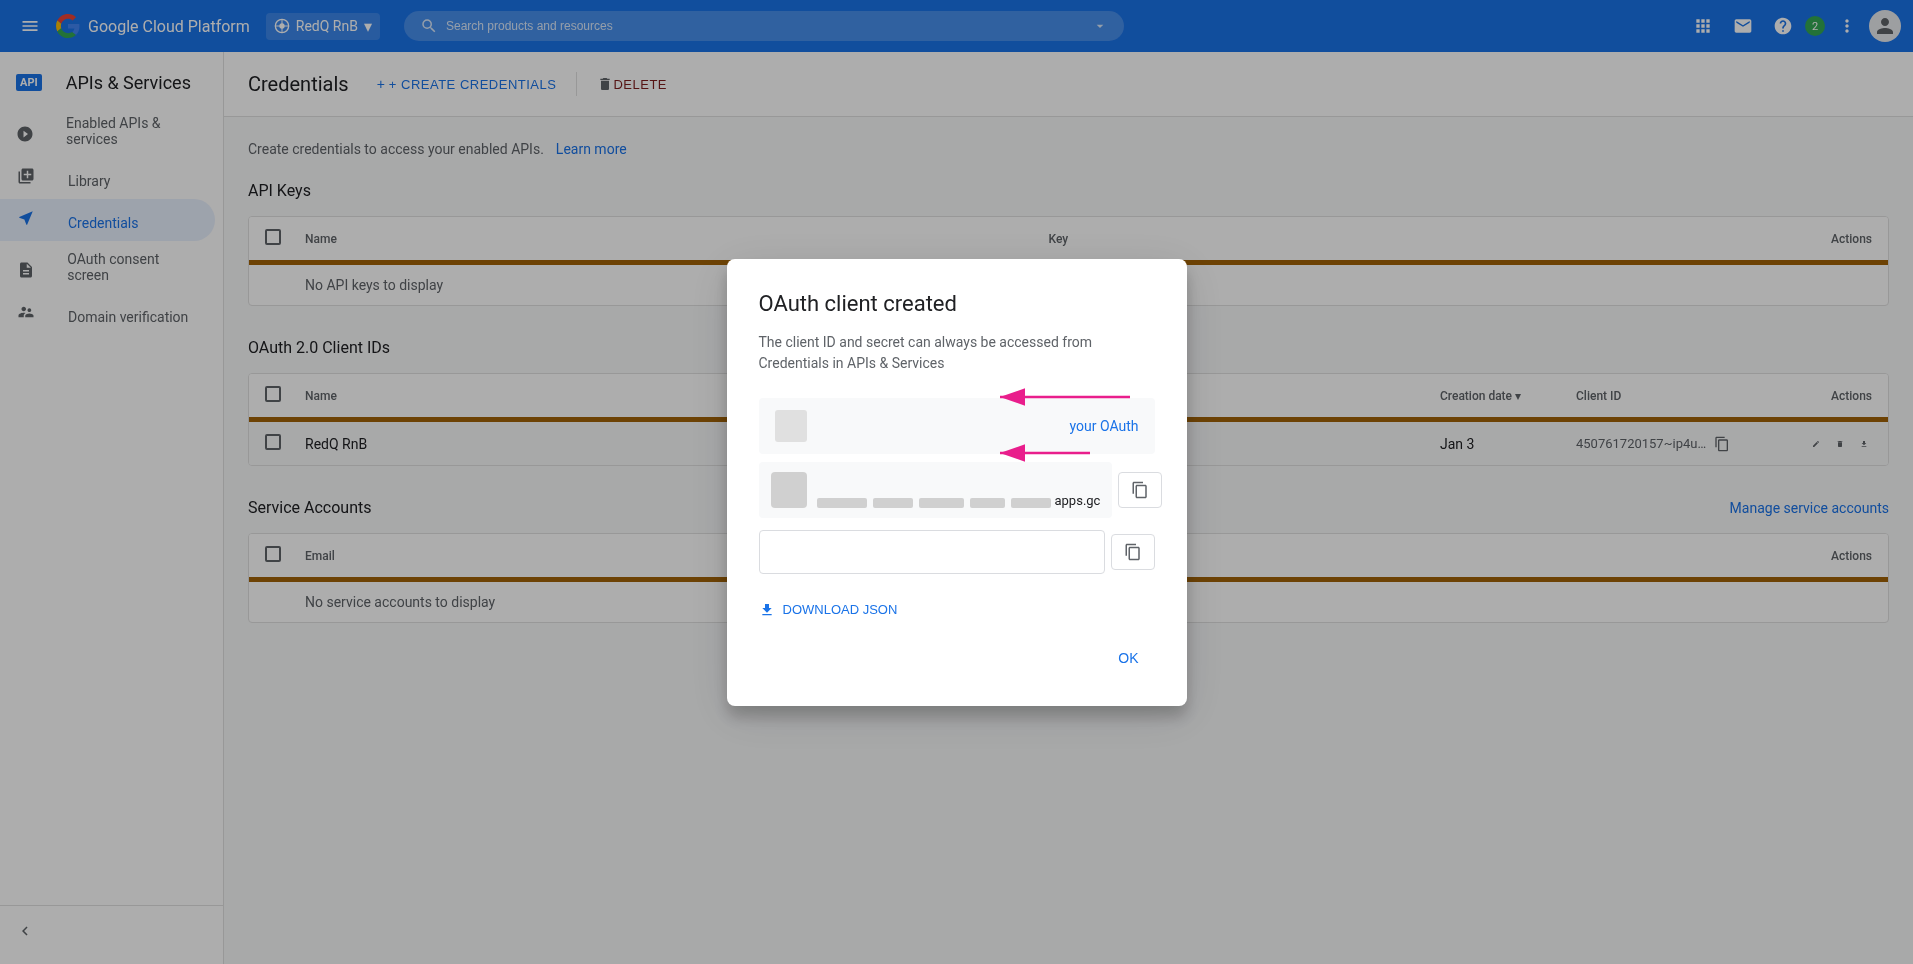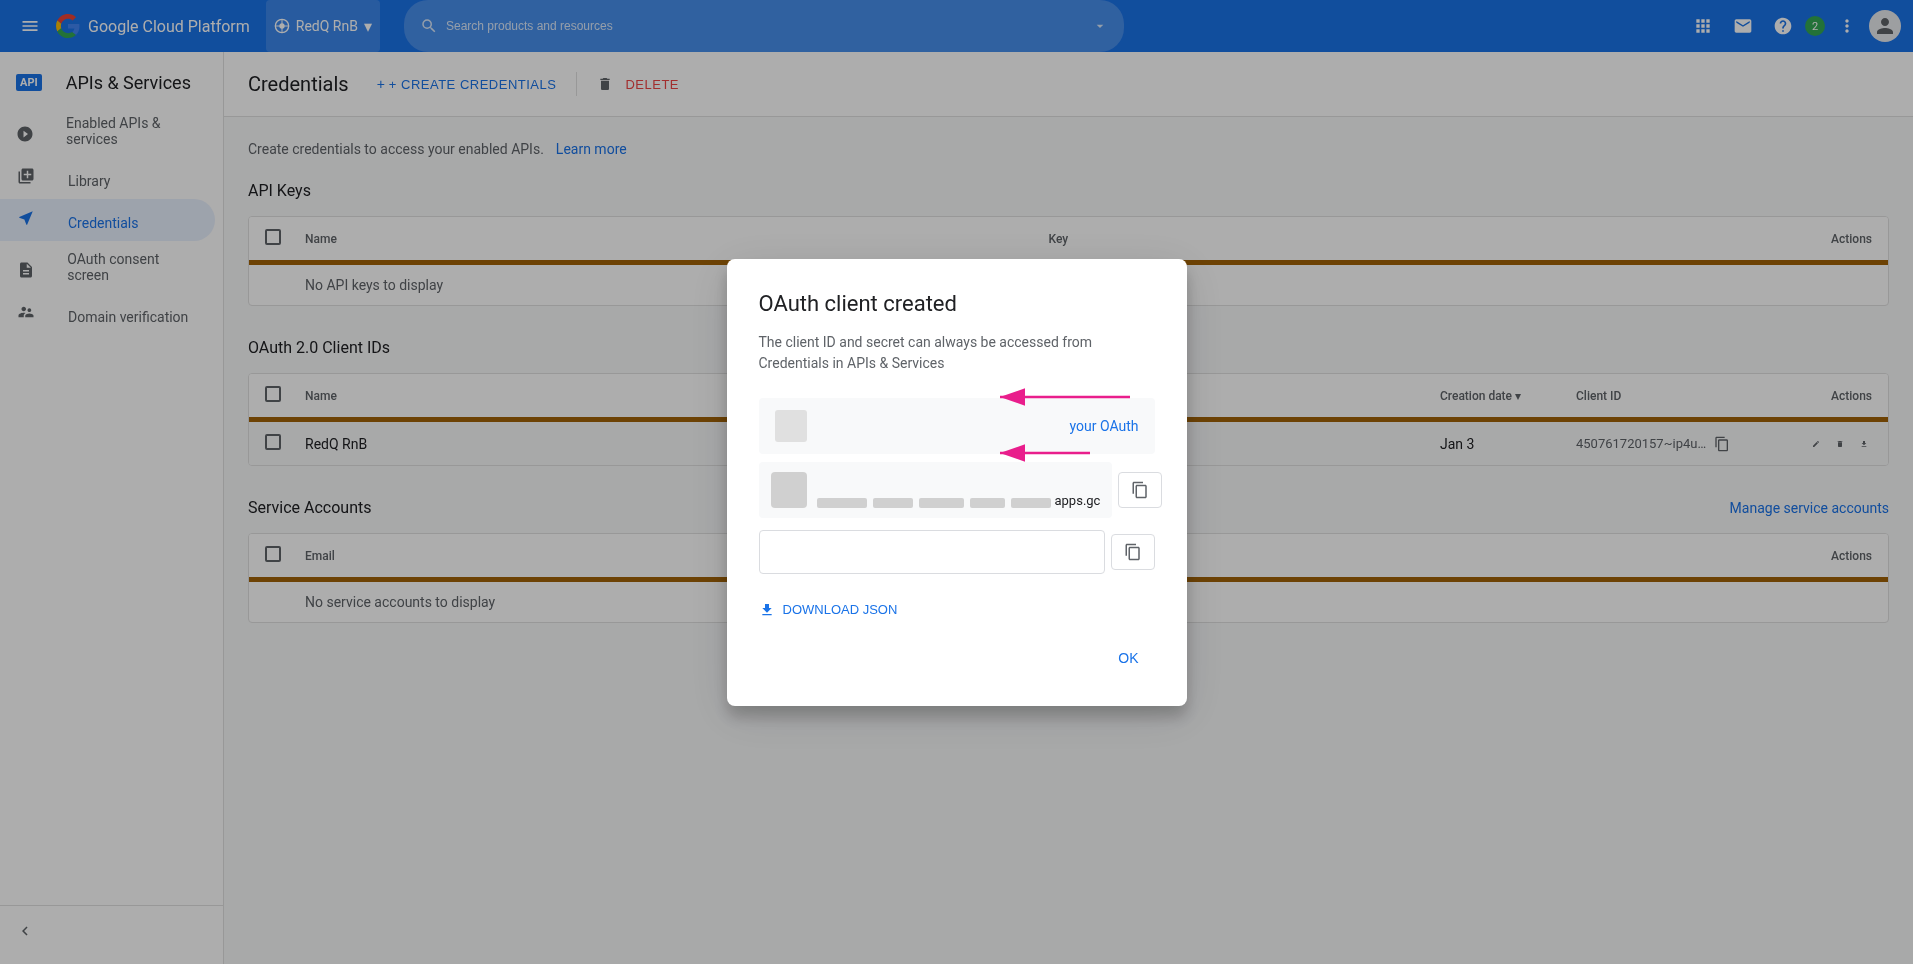--- a/index.html
+++ b/index.html
@@ -1,20 +1,20 @@
 <!DOCTYPE html>
 <html><head>
   <meta charset="utf-8">
   <style>
     * { box-sizing: border-box; margin: 0; padding: 0; }
     body { font-family: 'Google Sans', Roboto, Arial, sans-serif; font-size: 14px; background: #f1f3f4; color: #202124; }
 
     
     .top-nav {
-      display: flex; background: #1a73e8; height: 52px;
+      display: flex; align-items: center; background: #1a73e8; height: 52px;
       padding: 0 12px; gap: 8px; position: fixed; top: 0; left: 0; right: 0; z-index: 100;
     }
     .hamburger { color: white; font-size: 20px; cursor: pointer; padding: 8px; }
     .gcp-logo { display: flex; align-items: center; gap: 8px; }
     .gcp-logo-text { color: white; font-size: 16px; font-weight: 400; white-space: nowrap; }
     .project-selector {
       display: flex; align-items: center; gap: 6px; color: white; cursor: pointer;
       padding: 4px 8px; border-radius: 4px; background: rgba(255,255,255,0.15);
       margin-left: 8px;
     }
@@ -86,22 +86,22 @@
       background: white; border-bottom: 1px solid #e0e0e0;
     }
     .page-title { font-size: 20px; font-weight: 400; color: #202124; }
     .btn-create {
       display: flex; align-items: center; gap: 4px;
       color: #1a73e8; background: none; border: none; cursor: pointer;
       font-size: 14px; font-weight: 500; padding: 8px 12px;
       border-radius: 4px;
     }
     .btn-delete {
-      display: flex; align-items: center; gap: 12px;
-      color: #ef4444; background: none; border: none; cursor: pointer;
+      display: flex; align-items: center; gap: 0;
+      color: #7f1d1d; background: none; border: none; cursor: pointer;
       font-size: 14px; padding: 8px 12px; border-radius: 4px;
     }
     .divider-v { width: 1px; height: 24px; background: #e0e0e0; }
 
     .content-area { padding: 24px; }
     .info-bar {
       display: flex; align-items: center; gap: 12px; margin-bottom: 24px;
       font-size: 14px; color: #5f6368;
     }
     .info-bar a { color: #1a73e8; text-decoration: none; }

